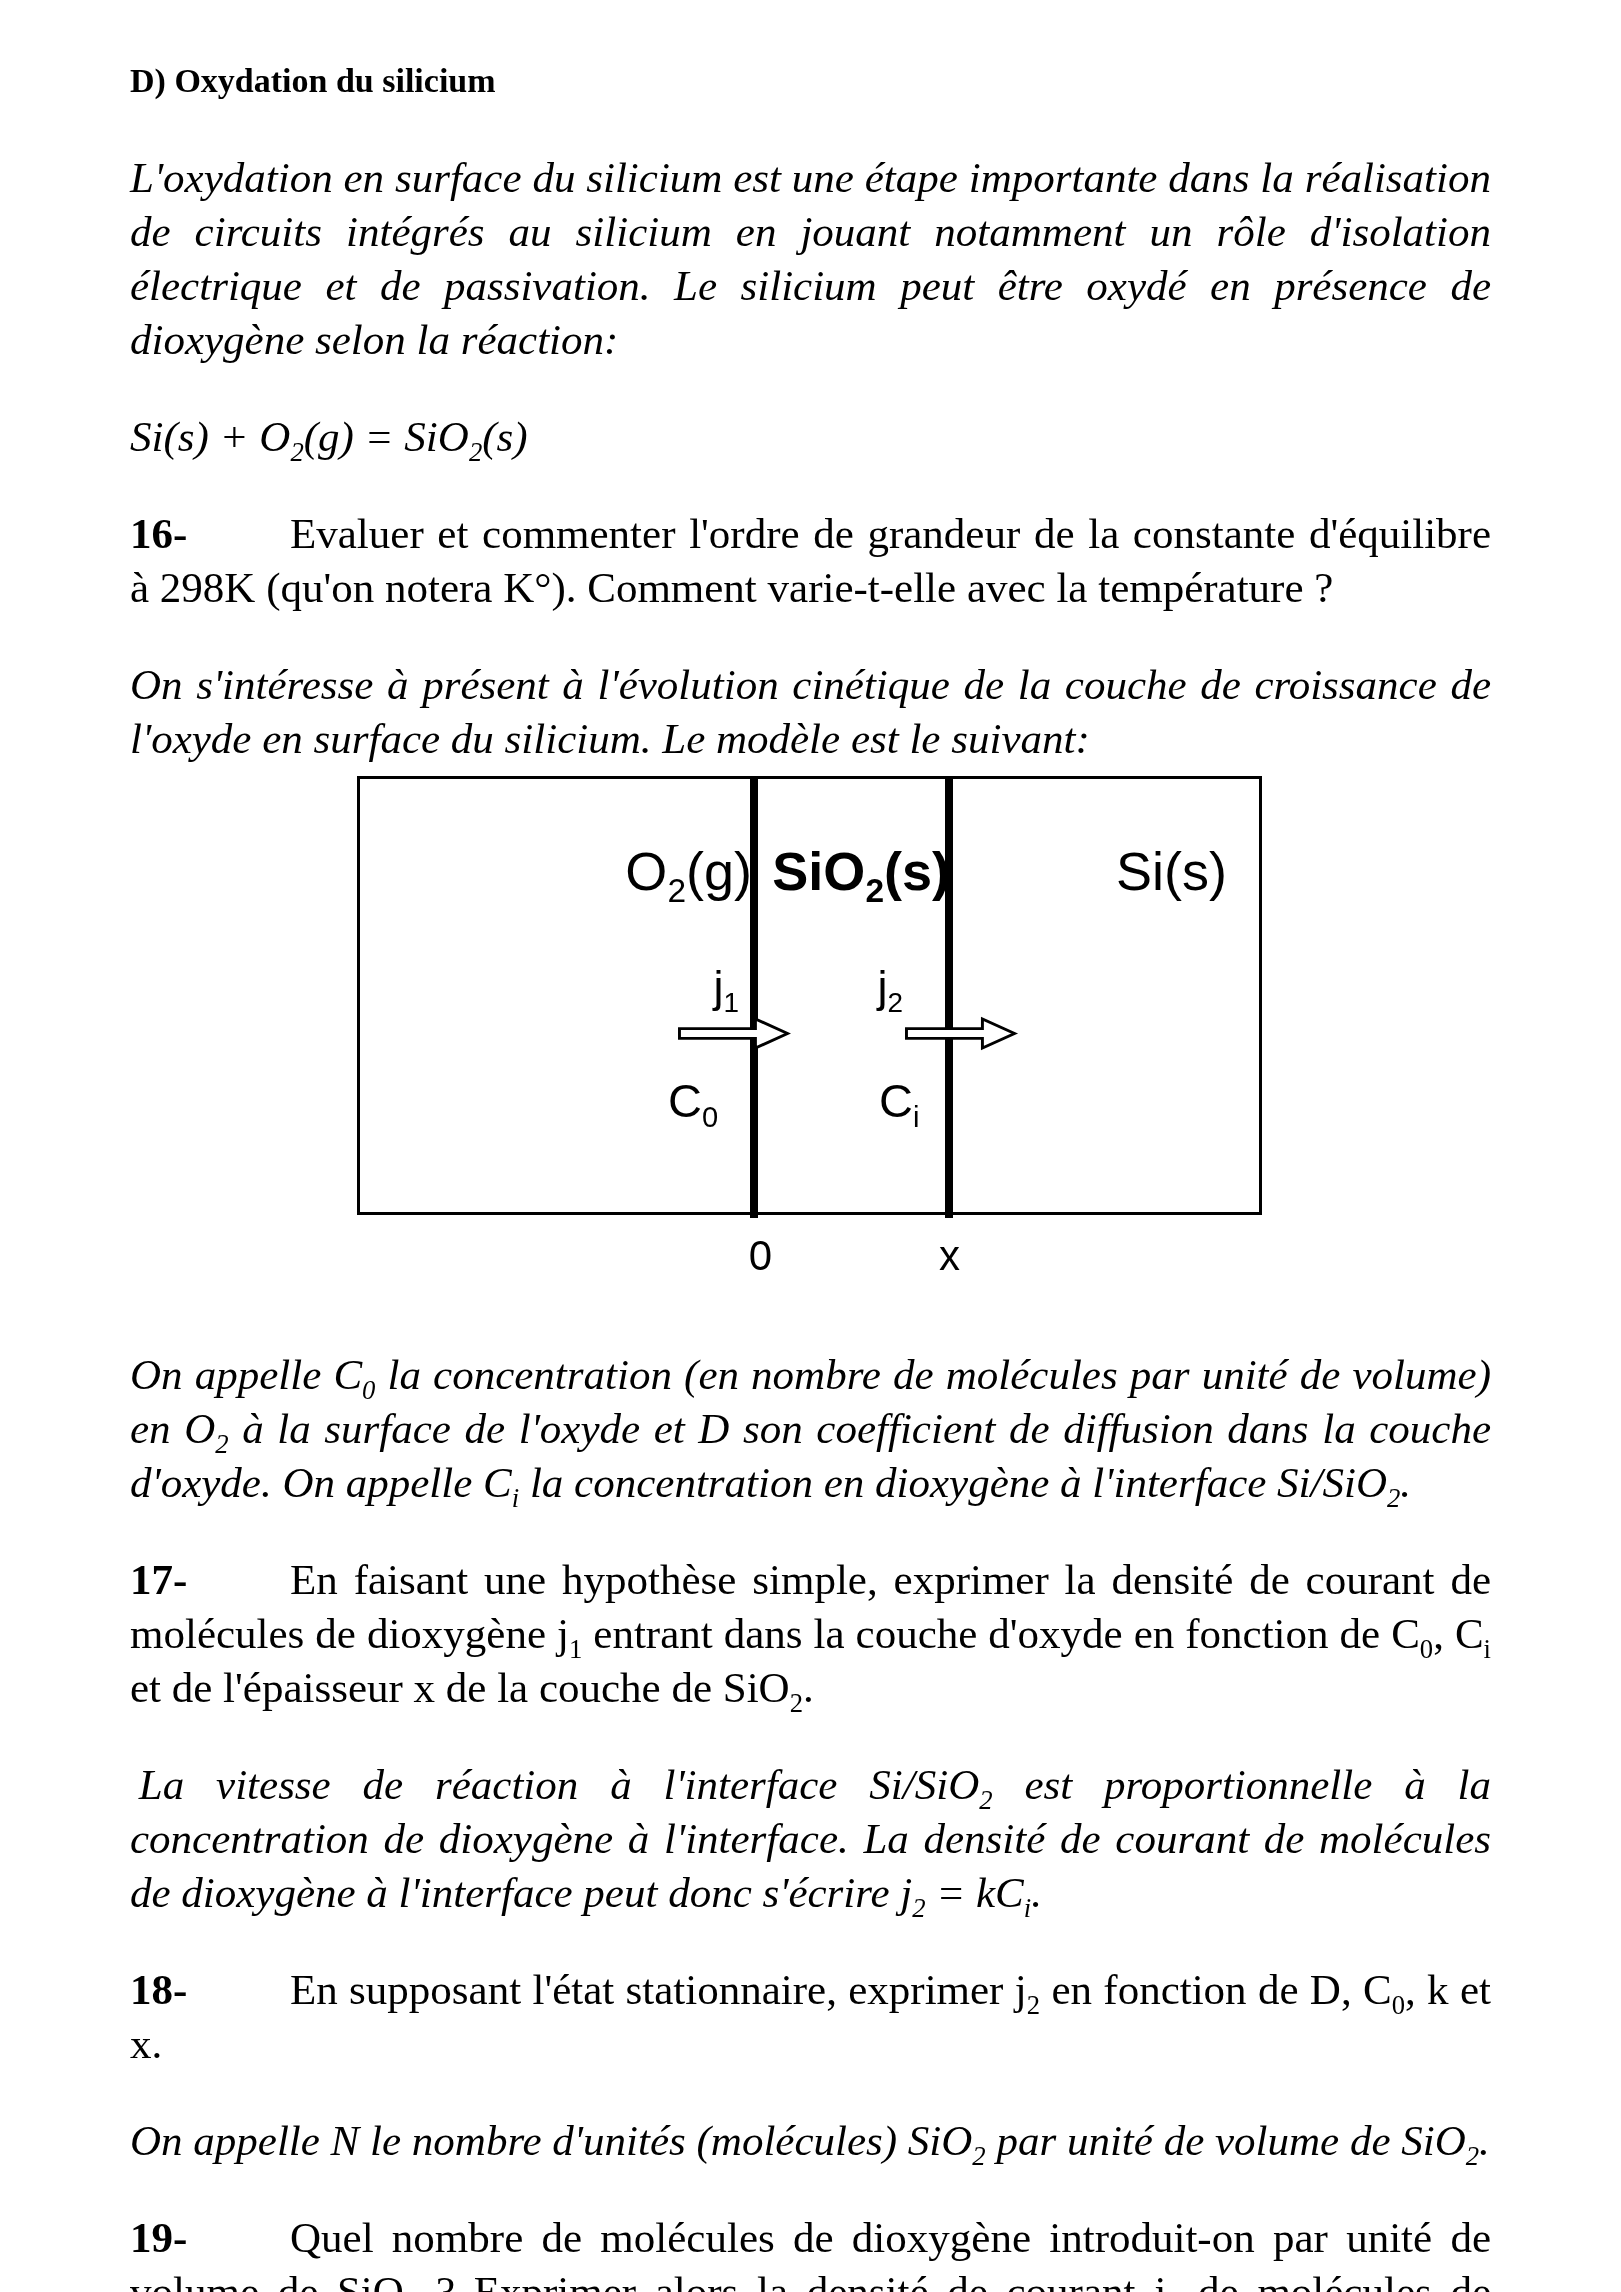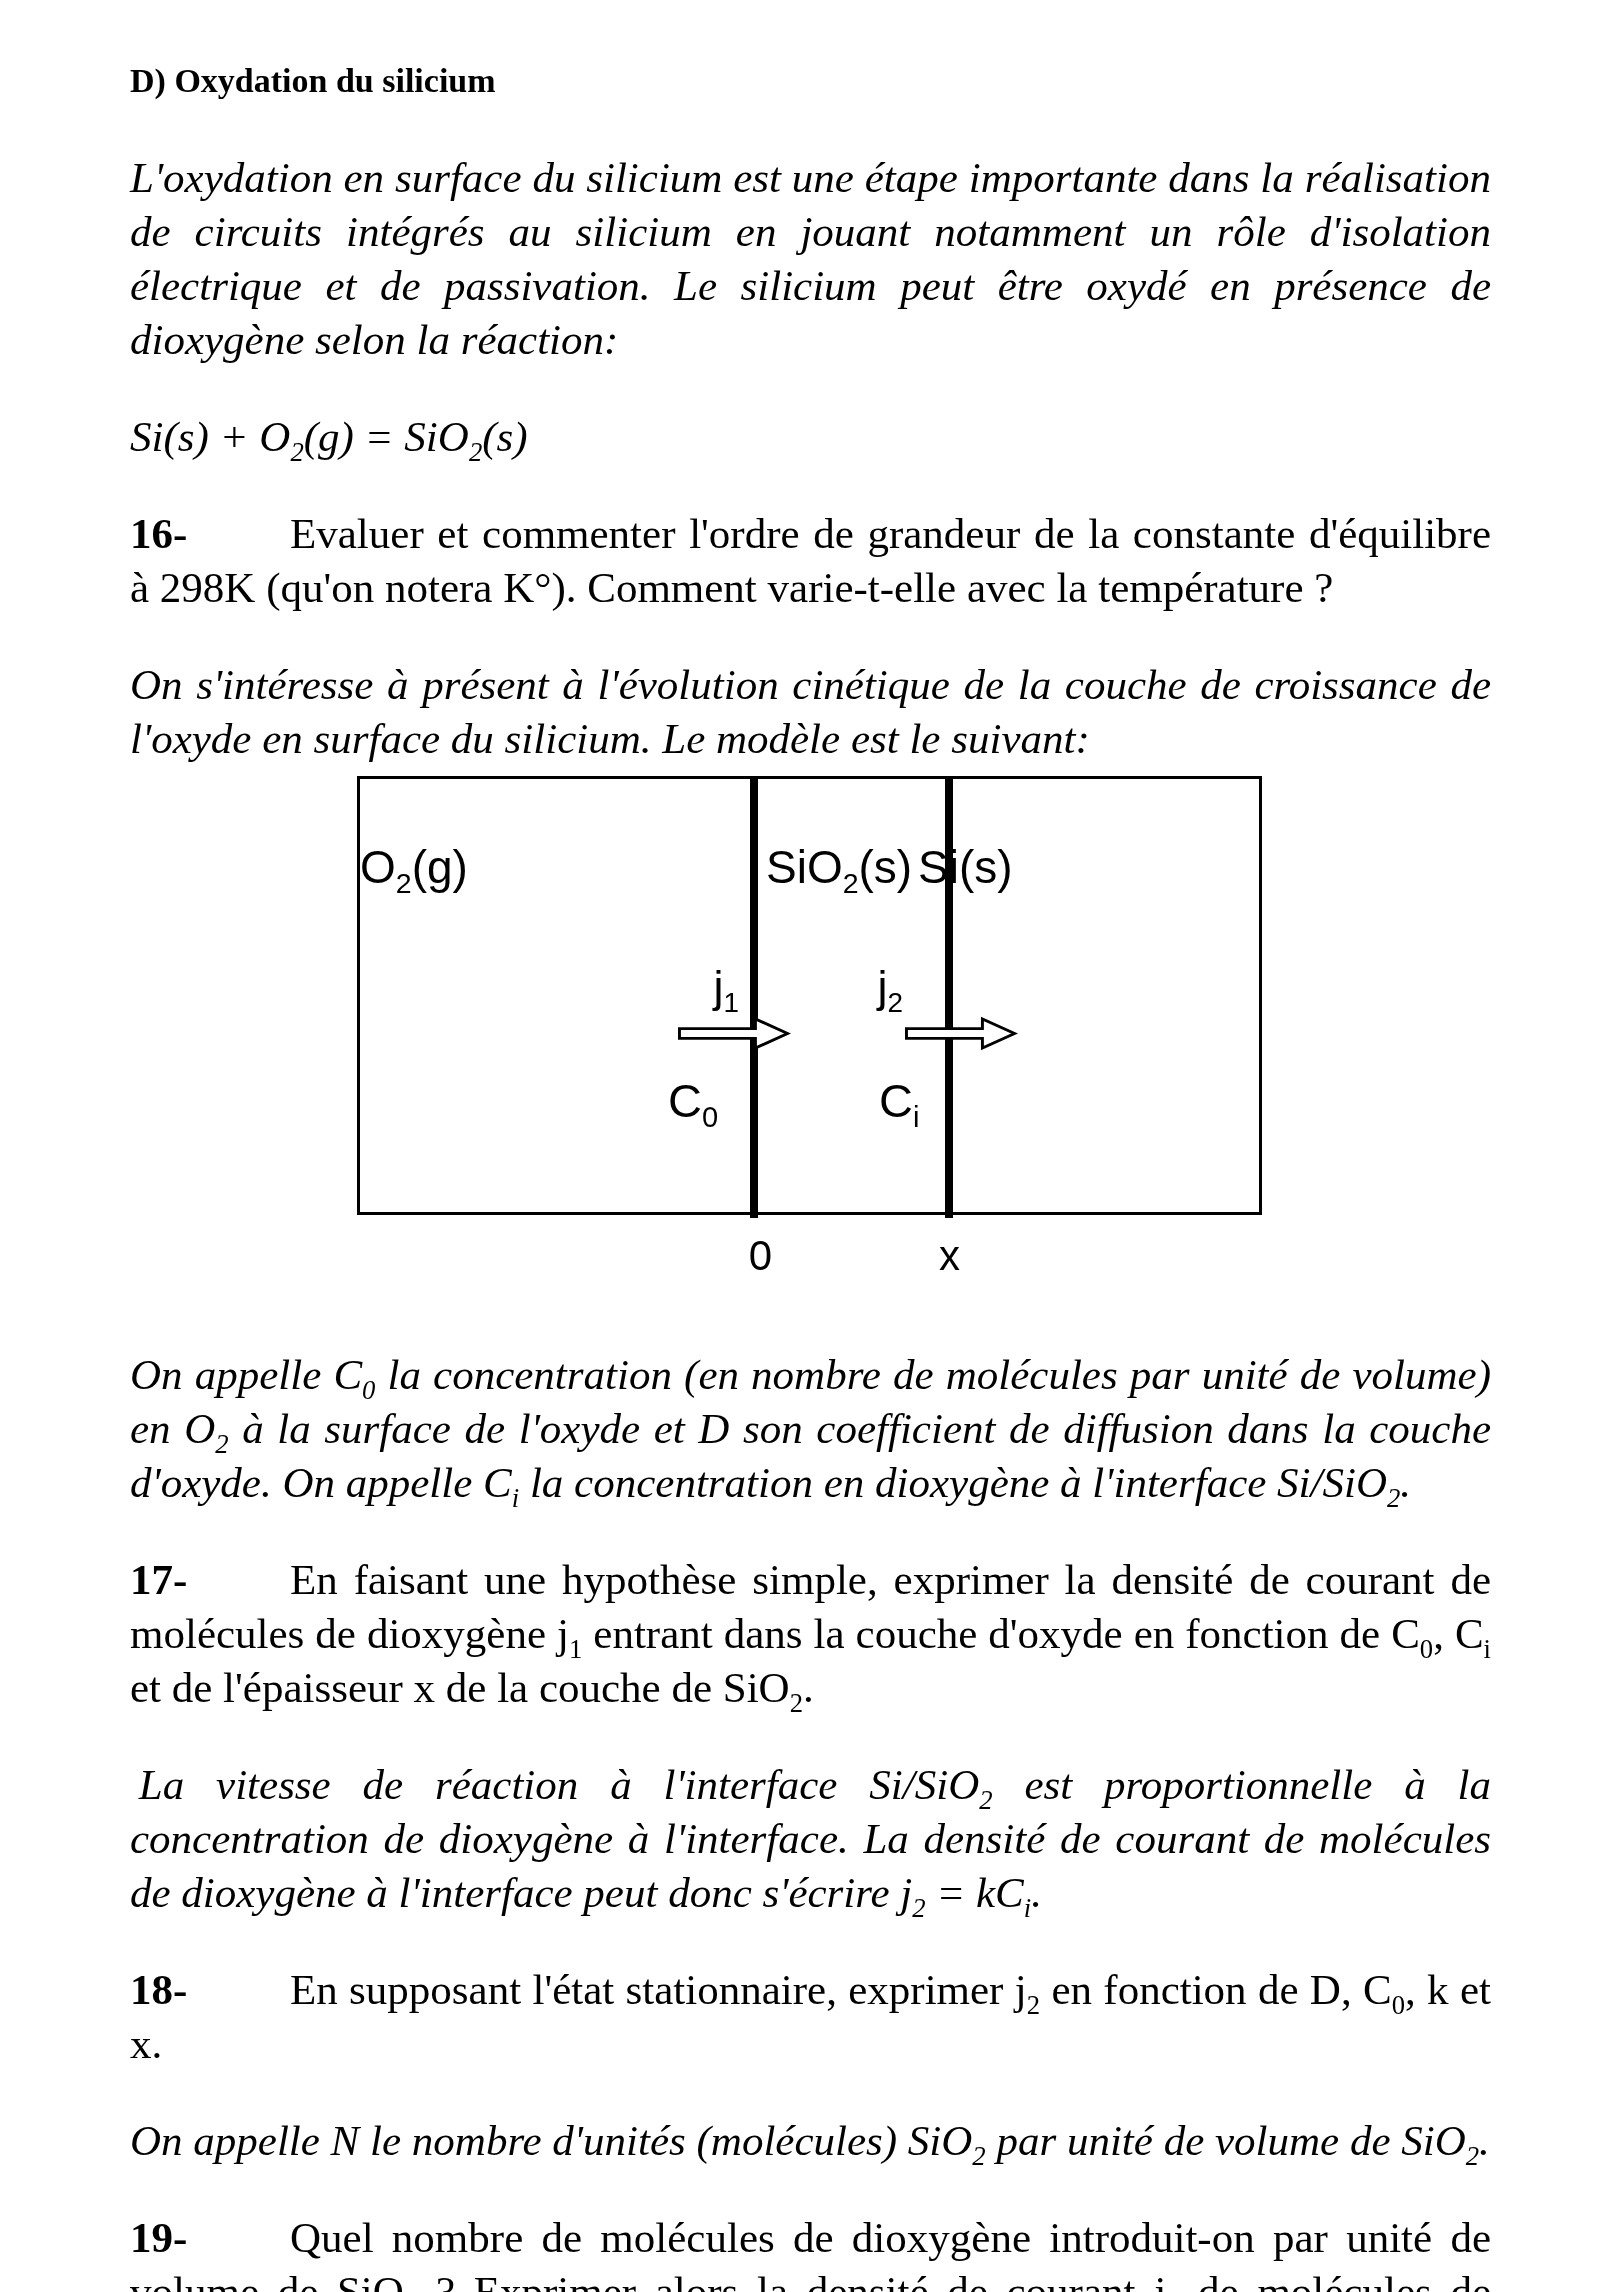--- a/index.html
+++ b/index.html
@@ -47,24 +47,24 @@
   }
   .vline {
     position: absolute; top: 0;
     width: 7.8px; height: calc(100% + 5.9px);
     background: #000; z-index: 2;
   }
   .v1 { left: 390px; }
   .v2 { left: 585px; }
   .region-label {
     position: absolute; top: 61px;
-    font-size: 46px; text-align: left;
+    font-size: 54px; text-align: right;
   }
   .r1 { left: 0;     width: 392px; }
-  .r2 { left: 406px; width: 196px; }
+  .r2 { left: 394px; width: 196px; font-weight: bold; }
   .r3 { left: 558px; width: 309px; }
   .jlabel {
     position: absolute; top: 182px;
     width: 59px; font-size: 45px; text-align: right;
   }
   .j1 { left: 320px; }
   .j2 { left: 484px; }
   .arrow { position: absolute; z-index: 3; }
   .a1 { left: 317px; top: 236px; }
   .a2 { left: 544px; top: 236px; }

